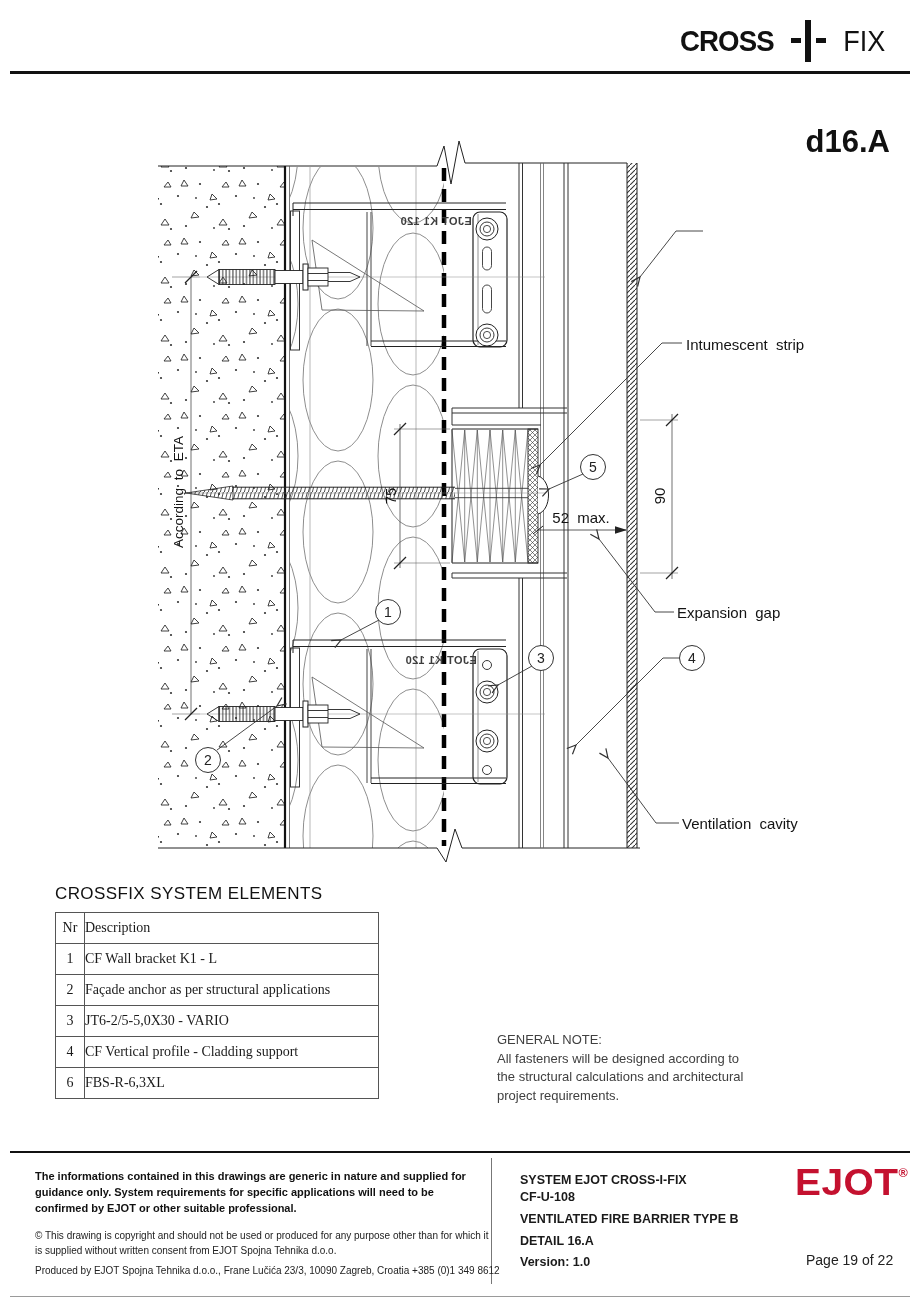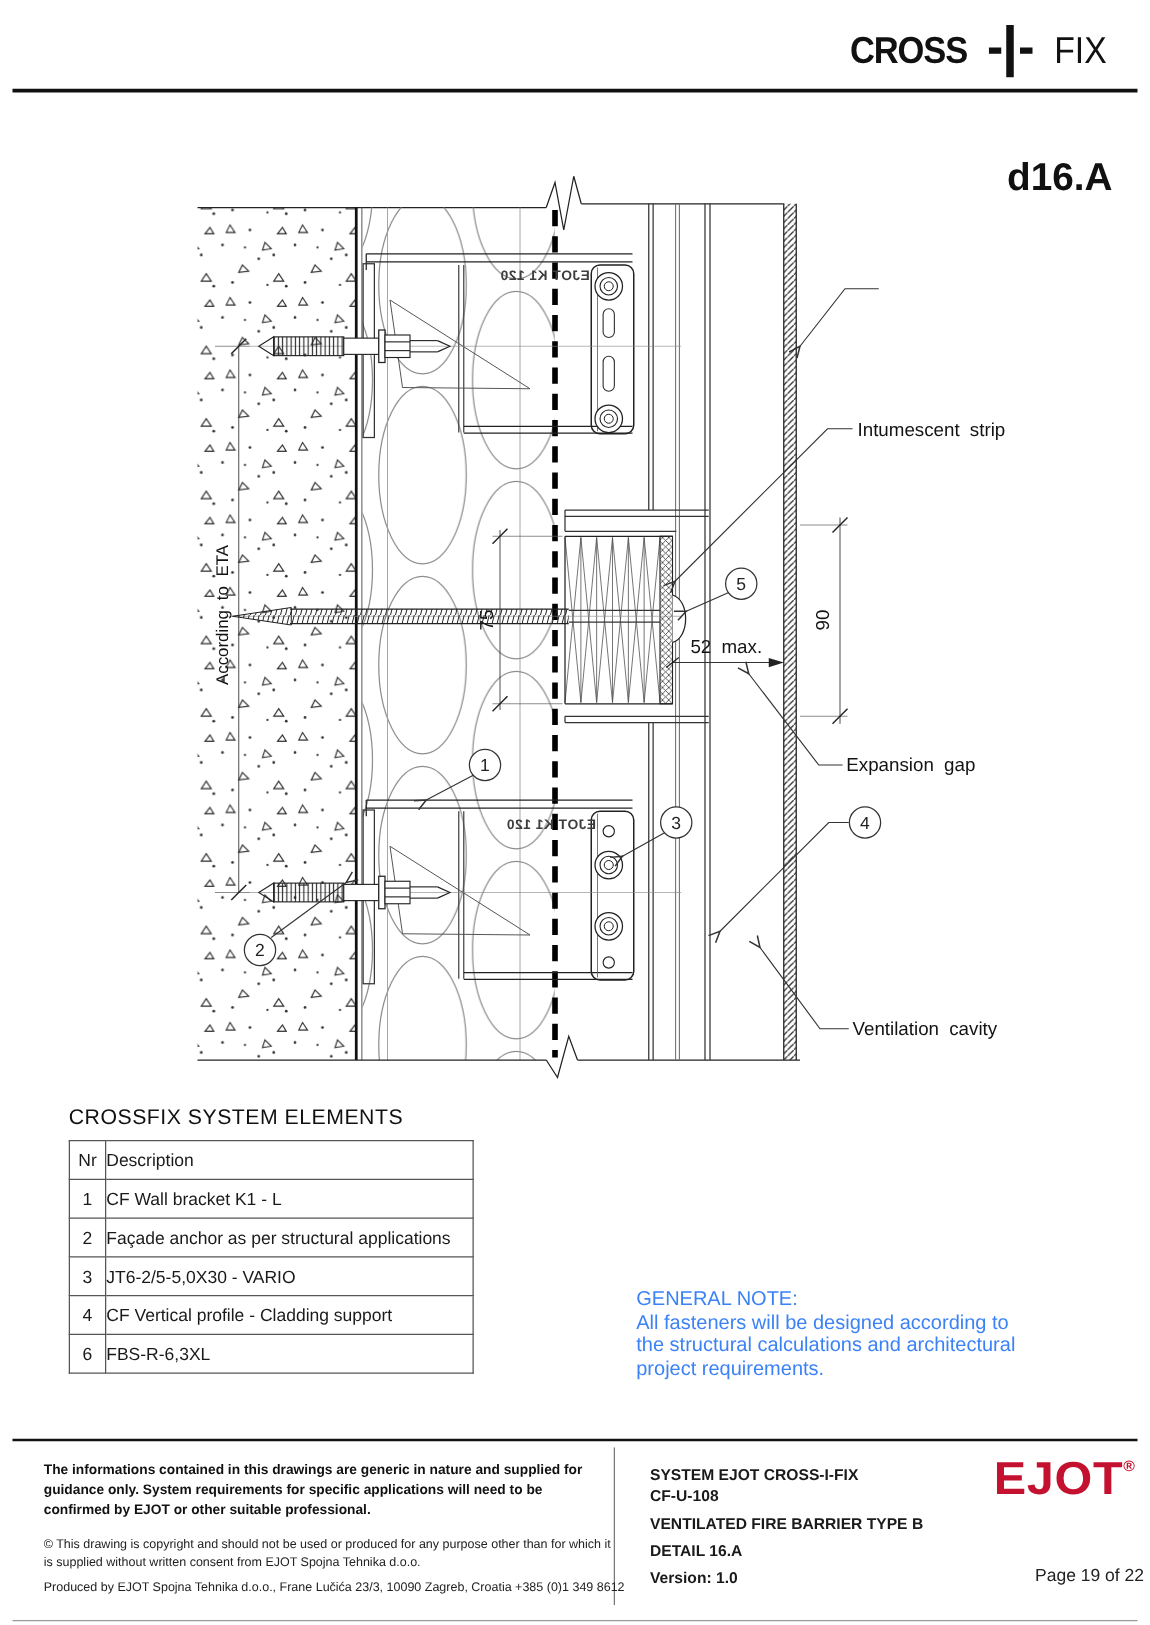--- a/index.html
+++ b/index.html
@@ -15,37 +15,37 @@
   
   .dlabel{position:absolute;font-size:15px;color:#131313;word-spacing:4px;white-space:nowrap;line-height:21px;}
   .rot{transform-origin:center center;transform:translate(-50%,-50%) rotate(-90deg);text-align:center;white-space:nowrap;}
   .callout{position:absolute;width:26px;height:26px;border:1.4px solid #333;border-radius:50%;
            background:#fff;text-align:center;line-height:24px;font-size:14px;color:#222;box-sizing:border-box;}
   .stamp{position:absolute;font-size:11px;font-weight:700;color:#3d3d3d;letter-spacing:.4px;
          transform:translate(-50%,-50%) scaleX(-1);white-space:nowrap;}
   
   .tbl-title{position:absolute;left:55px;top:884px;font-size:17px;letter-spacing:.4px;}
   table.elements{position:absolute;left:55px;top:912px;border-collapse:collapse;}
-  table.elements td{border:1px solid #555;font-size:14px;color:#1a1a1a;height:30px;padding:0;}
+  table.elements td{border:1px solid #555;font-size:14px;color:#1a1a1a;height:30px;padding:0;font-family:Liberation Serif, serif;}
   td.nr{width:28px;text-align:center;}
   td.desc{width:293px;padding-left:10px;}
   
-  .note{position:absolute;left:497px;top:1031px;font-size:16px;line-height:18.5px;color:#3b82f6;margin-left:12px;}
+  .note{position:absolute;left:497px;top:1031px;font-size:13px;line-height:18.5px;color:#404040;}
   
   .frule{position:absolute;left:10px;top:1151px;width:900px;height:2px;background:#111;}
   .fdiv{position:absolute;left:491px;top:1158px;width:1px;height:126px;background:#777;}
   .brule{position:absolute;left:10px;top:1296px;width:900px;height:1px;background:#9a9a9a;}
   .f-disc{position:absolute;left:35px;top:1168px;width:452px;font-size:11px;font-weight:700;line-height:16px;}
   .f-copy{position:absolute;left:35px;top:1228px;width:462px;font-size:10px;line-height:15px;color:#222;}
   .f-prod{position:absolute;left:35px;top:1265px;font-size:10px;white-space:nowrap;color:#222;}
   .f-mid{position:absolute;left:520px;font-size:12.5px;font-weight:700;color:#1a1a1a;white-space:nowrap;}
   .ejot{position:absolute;left:795px;top:1162px;font-size:37px;font-weight:800;letter-spacing:.5px;
         color:#C4112F;transform:scaleX(1.05);transform-origin:left;}
   .ejot sup{font-size:12px;vertical-align:18px;}
-  .f-page{position:absolute;left:828px;top:1252px;font-size:14px;color:#222;}
+  .f-page{position:absolute;left:806px;top:1252px;font-size:14px;color:#222;}
 </style>
 </head>
 <body>
 
 <div class="page">
 
   <svg class="draw" width="920" height="1300" viewBox="0 0 920 1300">
     <defs>
       <pattern id="pconc" width="58" height="58" patternUnits="userSpaceOnUse">
         <g stroke="#2a2a2a" stroke-width="0.9" fill="none">

